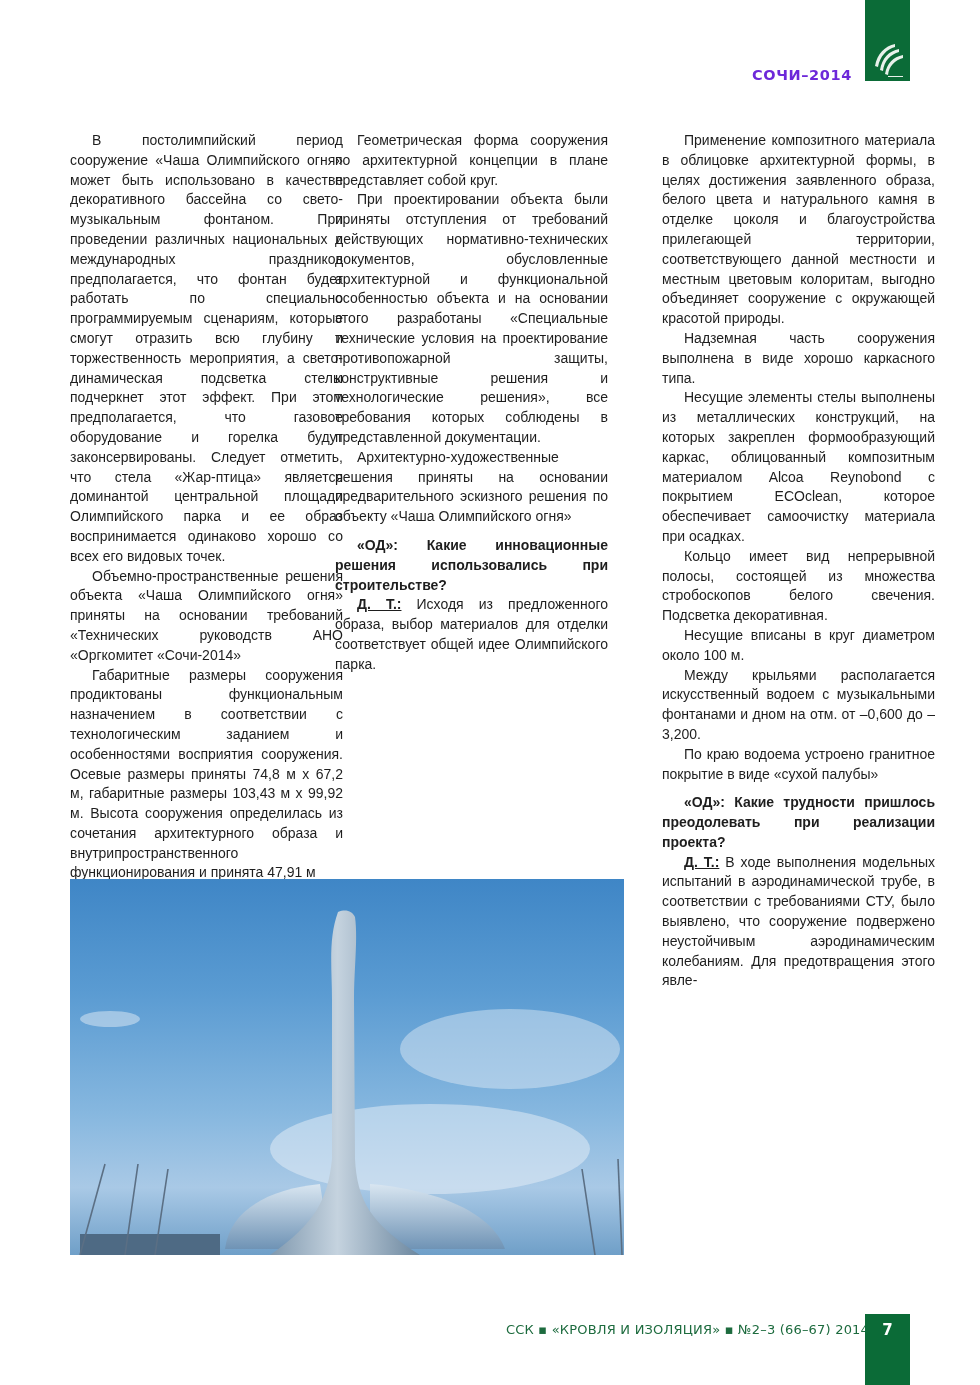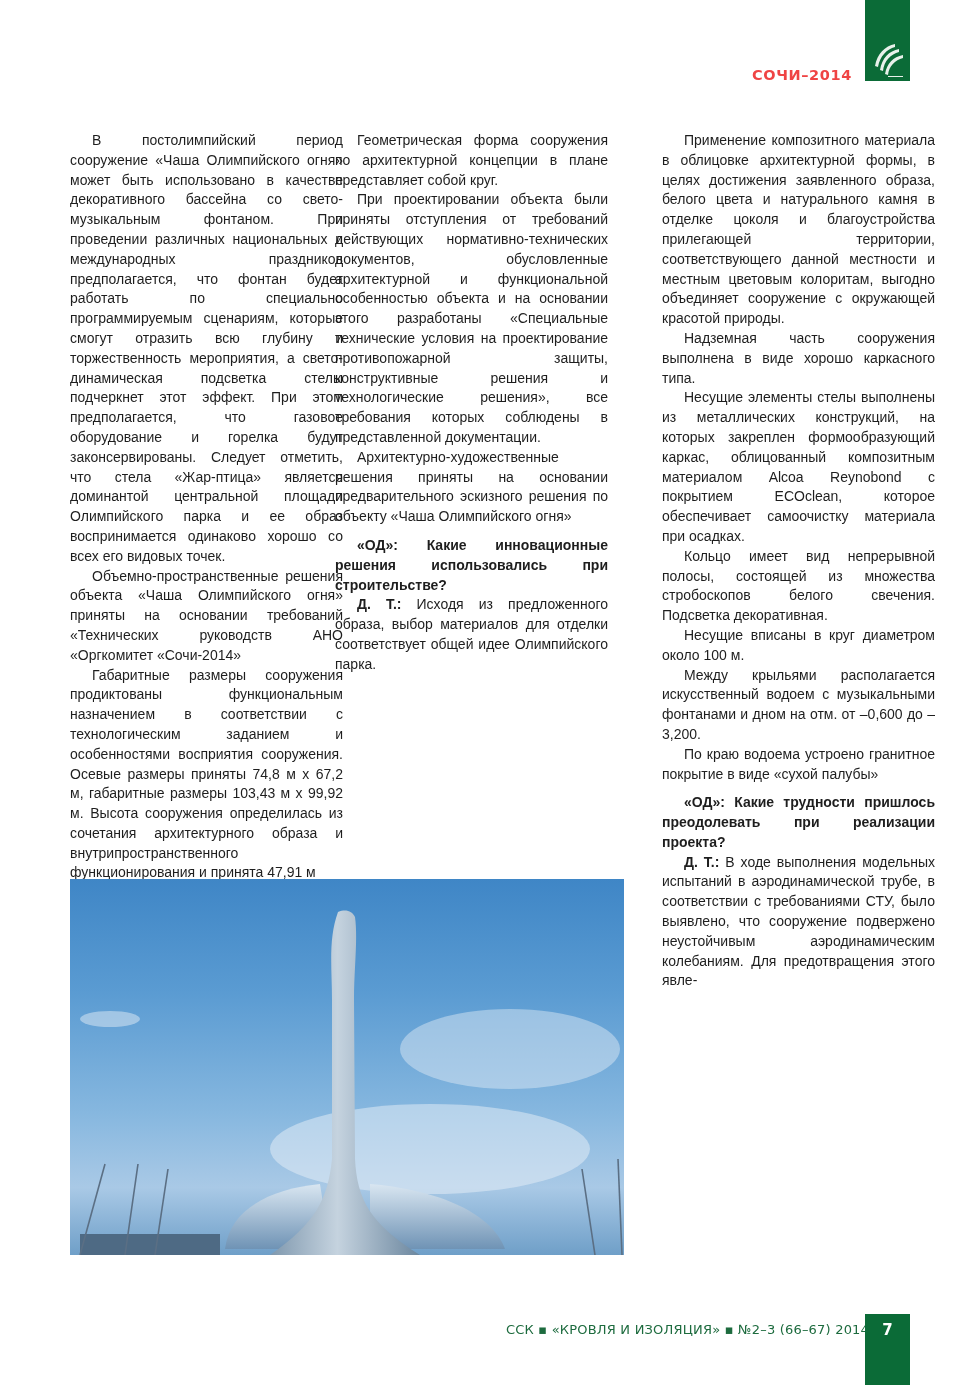--- a/index.html
+++ b/index.html
@@ -3,31 +3,31 @@
 <meta charset="utf-8">
 <style>
   html, body { margin: 0; padding: 0; background: #ffffff; }
   body { width: 980px; height: 1385px; position: relative; overflow: hidden;
          font-family: "Liberation Sans", sans-serif; color: #1e1e1e; }
 
   .logo-tab { position: absolute; left: 865px; top: 0; width: 45px; height: 81px; background: #0b6b37; }
   .logo-tab svg { position: absolute; left: 6px; top: 36px; }
 
   .section-title { position: absolute; left: 752px; top: 67px; font-weight: bold; font-size: 14.5px;
-                   color: #ef4444; letter-spacing: 0.6px; font-family: "DejaVu Sans", sans-serif; }
+                   color: #6d28d9; letter-spacing: 0.6px; font-family: "DejaVu Sans", sans-serif; }
 
   .col { position: absolute; top: 131px; width: 273px; font-size: 14px; line-height: 19.8px;
          text-align: justify; hyphens: manual; }
   .col1 { left: 70px; }
   .col2 { left: 335px; }
   .col3 { left: 662px; }
   .col p { margin: 0; text-indent: 22px; }
   .col p.q { font-weight: bold; }
   .col p.gap { margin-top: 9px; }
-  .col .b { font-weight: bold; }
+  .col .b { font-weight: bold; text-decoration: underline; }
 
   .photo { position: absolute; left: 70px; top: 879px; width: 554px; height: 376px; overflow: hidden;
            background: linear-gradient(180deg, #3f86c6 0%, #5a9bd2 30%, #86b7df 62%, #a9c9e6 82%, #6f9fc8 100%); }
   .photo svg { position: absolute; left: 0; top: 0; }
 
   .footer-text { position: absolute; left: 506px; top: 1322px; font-size: 13px; color: #1d6b3e;
                  font-family: "DejaVu Sans", sans-serif; letter-spacing: 0.2px; }
   .page-tab { position: absolute; left: 865px; top: 1314px; width: 45px; height: 71px; background: #0b6b37; }
   .page-num { position: absolute; left: 0; width: 45px; top: 7px; text-align: center; color: #fff;
               font-weight: bold; font-size: 15px; font-family: "DejaVu Sans", sans-serif; }

